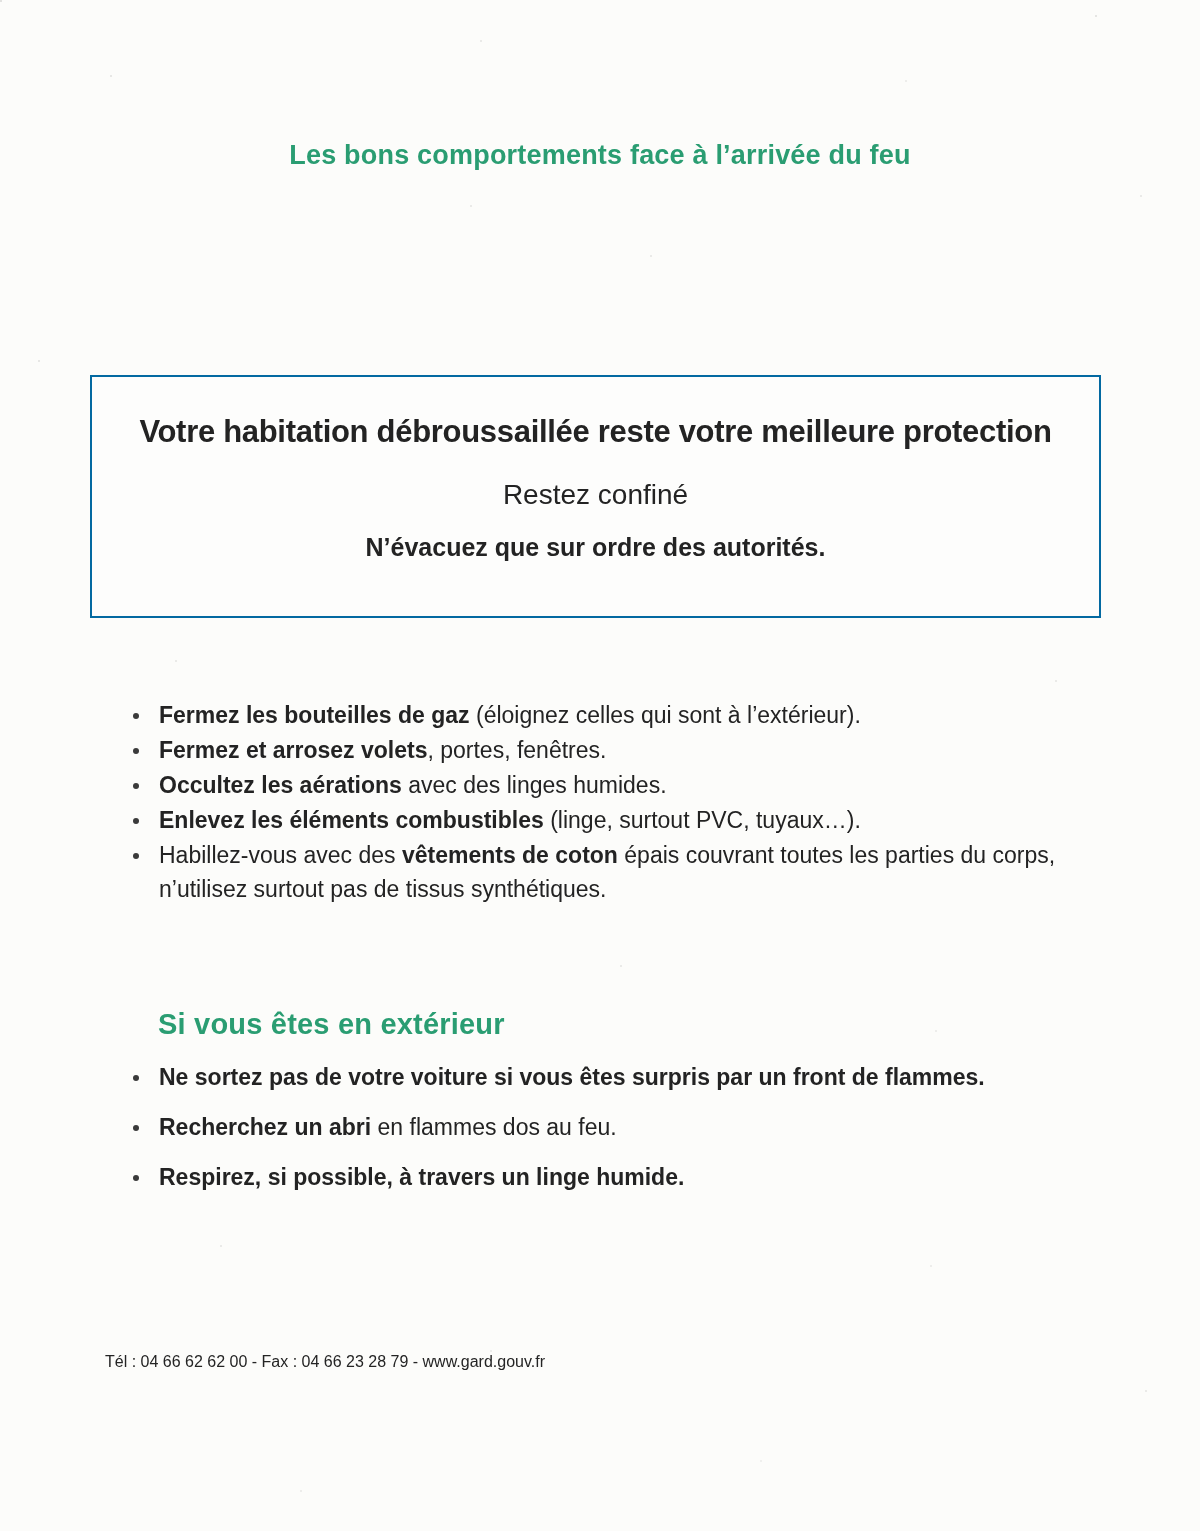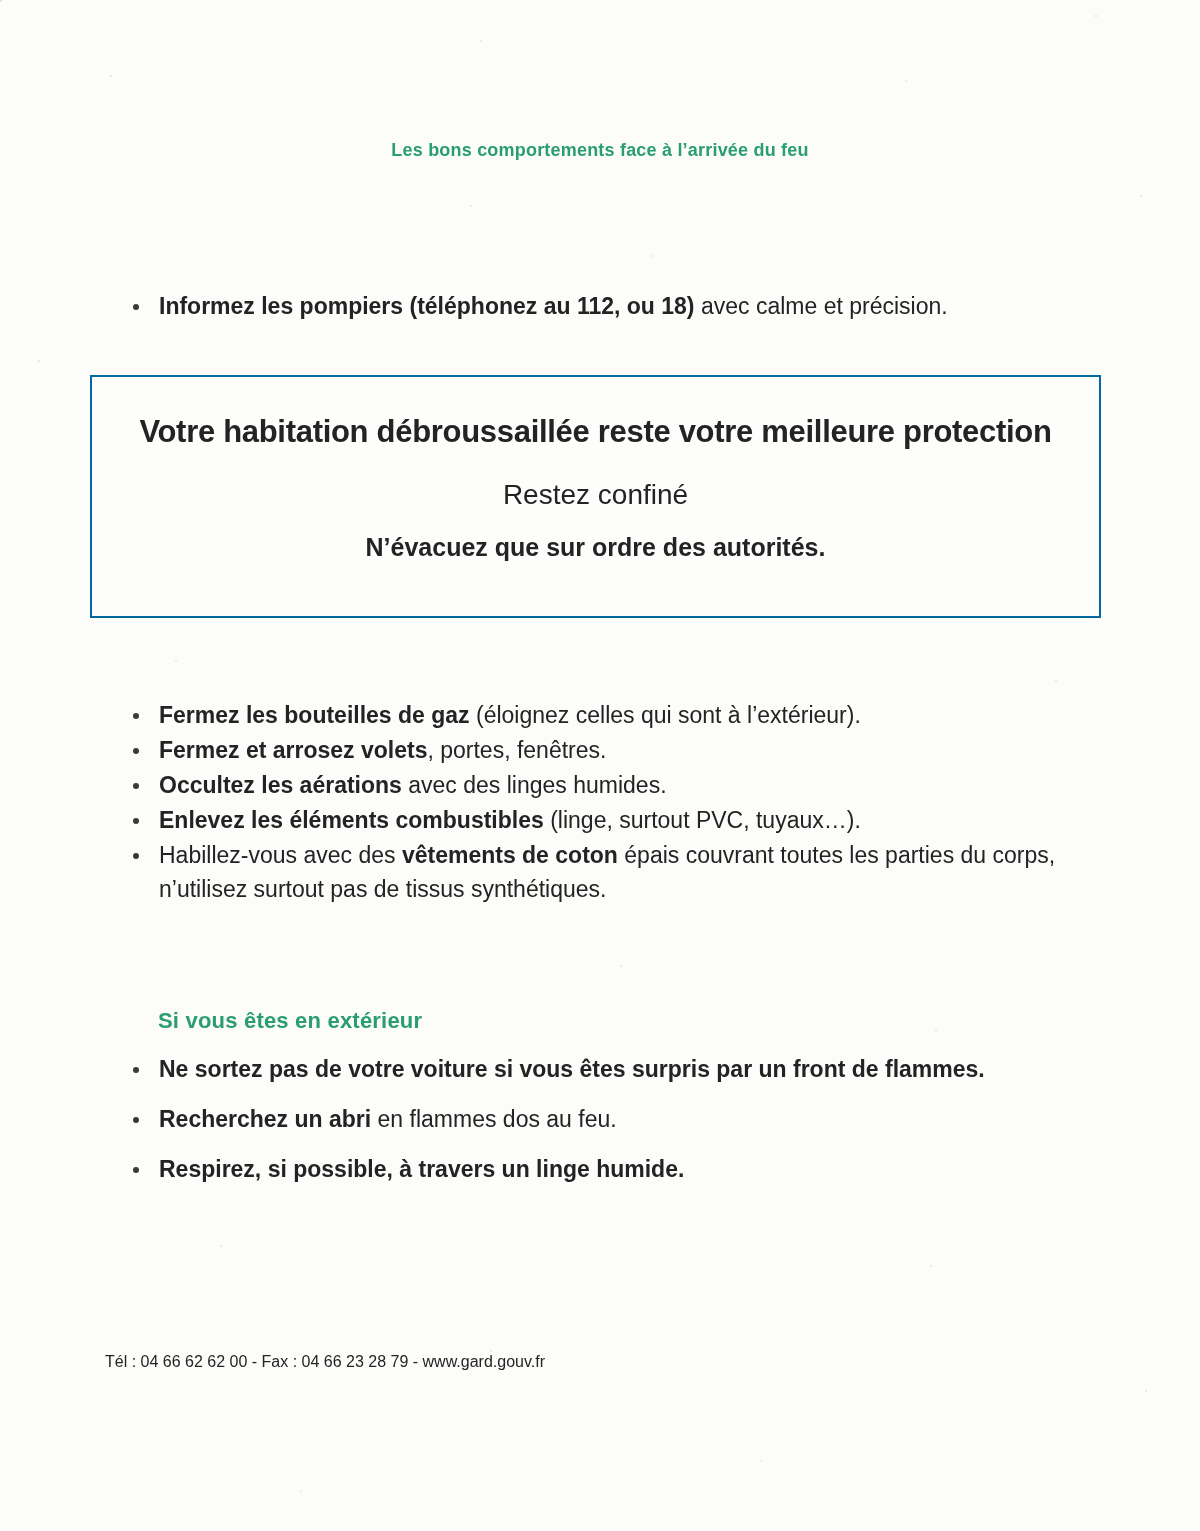--- a/index.html
+++ b/index.html
@@ -22,21 +22,21 @@
       38px 360px 0 rgba(60,60,60,.14), 1140px 195px 0 rgba(60,60,60,.12),
       470px 205px 0 rgba(60,60,60,.12), 650px 255px 0 rgba(60,60,60,.12),
       175px 660px 0 rgba(60,60,60,.12), 1055px 680px 0 rgba(60,60,60,.12),
       620px 965px 0 rgba(60,60,60,.12), 935px 1030px 0 rgba(60,60,60,.10),
       220px 1245px 0 rgba(60,60,60,.12), 930px 1265px 0 rgba(60,60,60,.10),
       490px 1350px 0 rgba(60,60,60,.10), 1145px 1390px 0 rgba(60,60,60,.12),
       300px 1490px 0 rgba(60,60,60,.10), 760px 1460px 0 rgba(60,60,60,.08);
   }
   .doc-title{
     position:absolute;top:140px;left:0;width:100%;
-    text-align:center;font-size:18px;font-weight:bold;letter-spacing:.2px;
+    text-align:center;font-size:27px;font-weight:bold;letter-spacing:.2px;
   }
   .accent{color:#2a9d72;}
 
   ul.blist{list-style:none;margin:0;padding:0;position:absolute;}
   ul.blist li{display:flex;align-items:flex-start;font-size:23px;line-height:34px;}
   ul.blist .dot{
     flex:none;width:6px;height:6px;border-radius:50%;
     background:#3a3a3a;margin:15px 20px 0 0;
   }
   .b{font-weight:bold;}
@@ -49,45 +49,39 @@
   }
   .alert-line1{margin-top:37px;font-size:31px;font-weight:bold;letter-spacing:-.3px;}
   .alert-line2{margin-top:29px;font-size:28px;font-weight:normal;}
   .alert-line3{margin-top:22px;font-size:25px;font-weight:bold;}
 
   .checklist{left:133px;top:698px;width:952px;}
   .checklist li{margin-bottom:1px;}
 
   .section-heading{
     position:absolute;left:158px;top:1008px;
-    font-size:22px;font-weight:bold;letter-spacing:.2px;
+    font-size:29px;font-weight:bold;letter-spacing:.2px;
   }
   .outdoor-list{left:133px;top:1052px;width:1000px;}
-  .outdoor-list li{margin-bottom:16px;}
+  .outdoor-list li{margin-bottom:16px;margin-top:8px;}
 
   .footer{
     position:absolute;left:105px;top:1350px;
     font-size:16px;line-height:23px;color:#242424;
   }
 </style>
 </head>
 <body>
 
 <div class="page">
 
   <div class="speckles"></div>
 
   <div class="doc-title accent" style="color: rgb(42, 157, 114);">Les bons comportements face à l’arrivée du feu</div>
 
-  <ul class="blist intro-list">
-      <li>
-        <span class="dot"></span>
-        <span class="txt"><span class="b">Informez les pompiers (téléphonez au 112, ou 18)</span><span> avec calme et précision.</span></span>
-      </li>
-    </ul>
 
   <div class="alert-box">
     <div class="alert-line1">Votre habitation débroussaillée reste votre meilleure protection</div>
     <div class="alert-line2">Restez confiné</div>
     <div class="alert-line3">N’évacuez que sur ordre des autorités.</div>
   </div>
 
   <ul class="blist checklist">
       <li>
         <span class="dot"></span>

